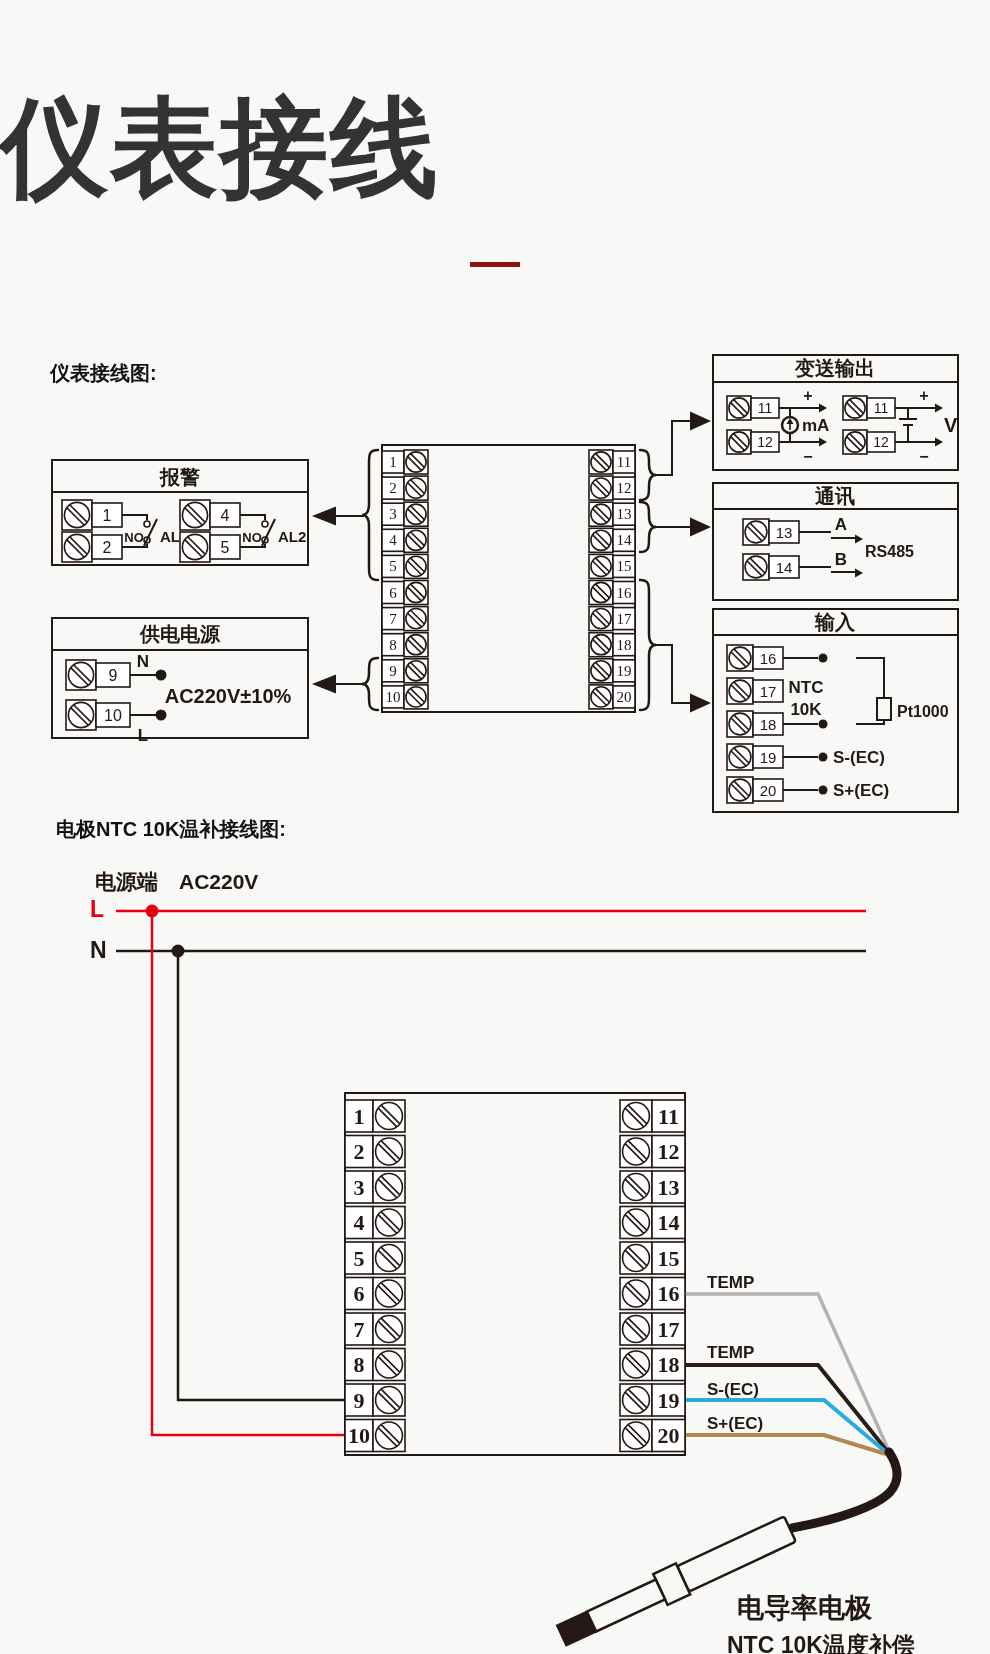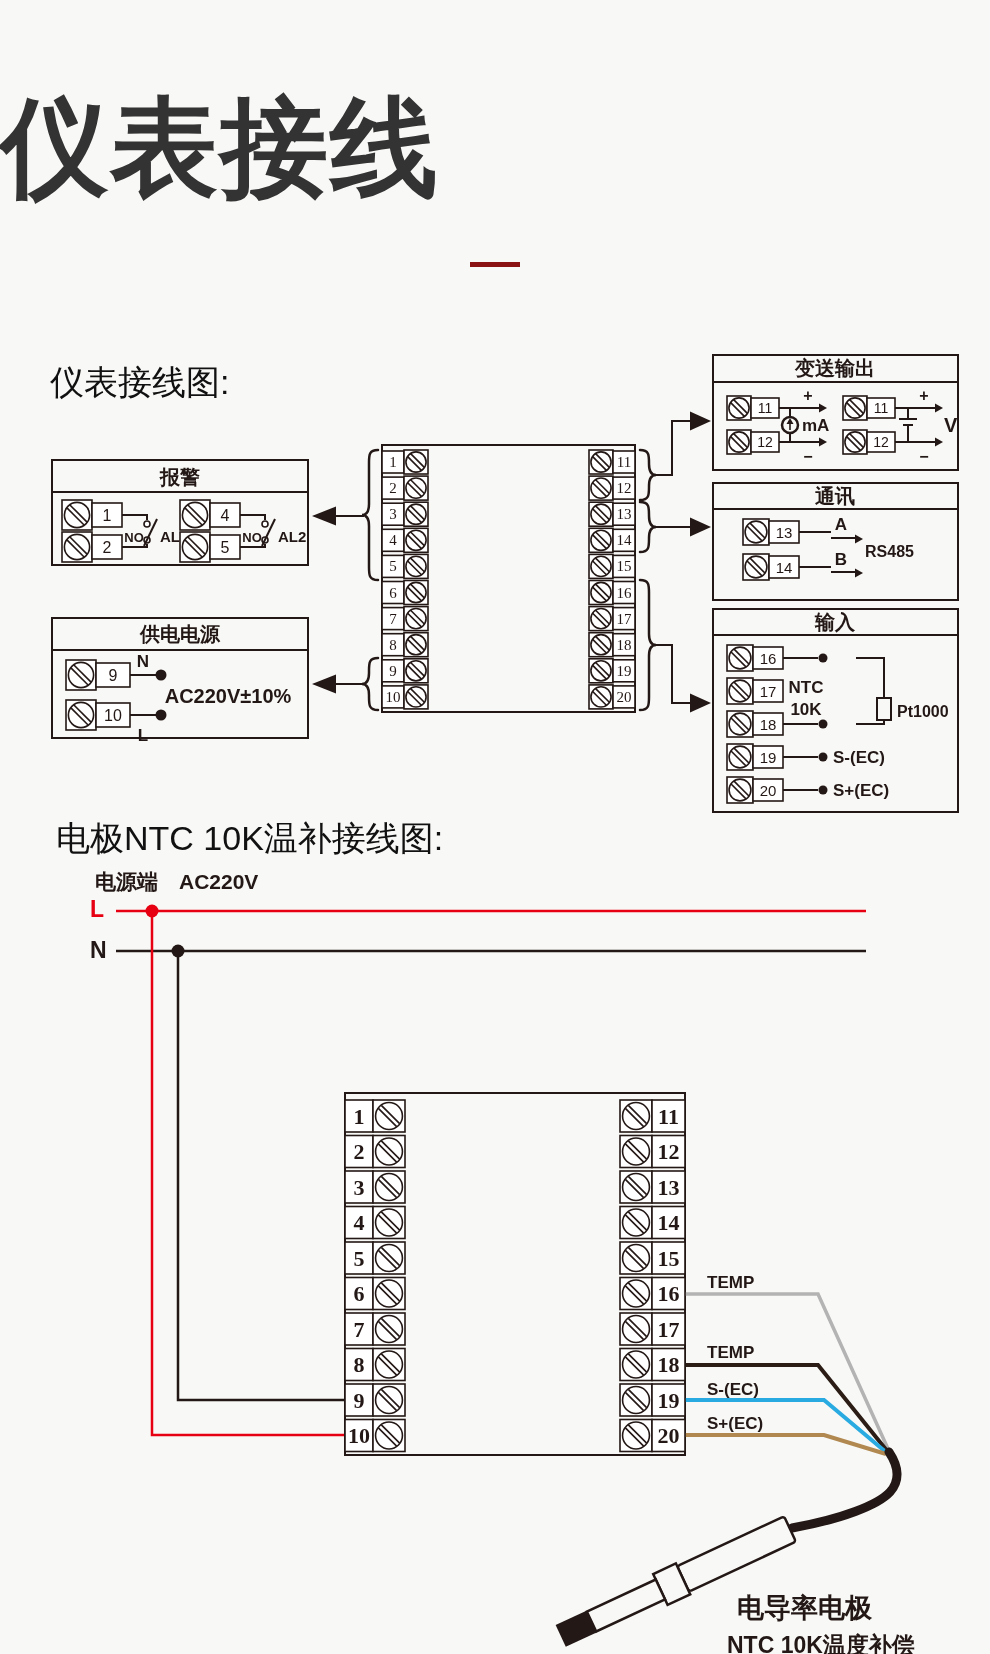--- a/index.html
+++ b/index.html
@@ -1,20 +1,20 @@
 <!DOCTYPE html>
 <html><head>
 <meta charset="utf-8">
 <style>
   *{margin:0;padding:0;box-sizing:border-box}
   html,body{width:990px;height:1654px}
   body{background:#f8f8f6;position:relative;overflow:hidden;font-family:"Liberation Sans",sans-serif}
   .big-title{position:absolute;top:76px;left:0;width:100%;text-align:left;font-size:108px;font-weight:900;color:#333;letter-spacing:2px}
   .divider{position:absolute;top:262px;left:470px;width:50px;height:5px;background:#8a1212}
-  .sec-label{position:absolute;font-size:34px;font-weight:normal;color:#111}
+  .sec-label{position:absolute;font-size:20px;font-weight:bold;color:#111}
   #sec1{left:50px;top:360px}
   #sec2{left:56px;top:816px}
   #diagram{position:absolute;left:0;top:0}
   .ln{stroke:#231815;stroke-width:1.6;fill:none}
   .lnf{stroke:#231815;stroke-width:1.6;fill:#ffffff}
   .ln2{stroke:#231815;stroke-width:2;fill:none}
   .ln25{stroke:#231815;stroke-width:2.5;fill:none;stroke-linecap:round}
   .cable{stroke:#231815;stroke-width:9;fill:none;stroke-linecap:round}
   .probe{stroke:#231815;stroke-width:2.5;fill:#f8f8f6}
   .fill{fill:#231815;stroke:none}

